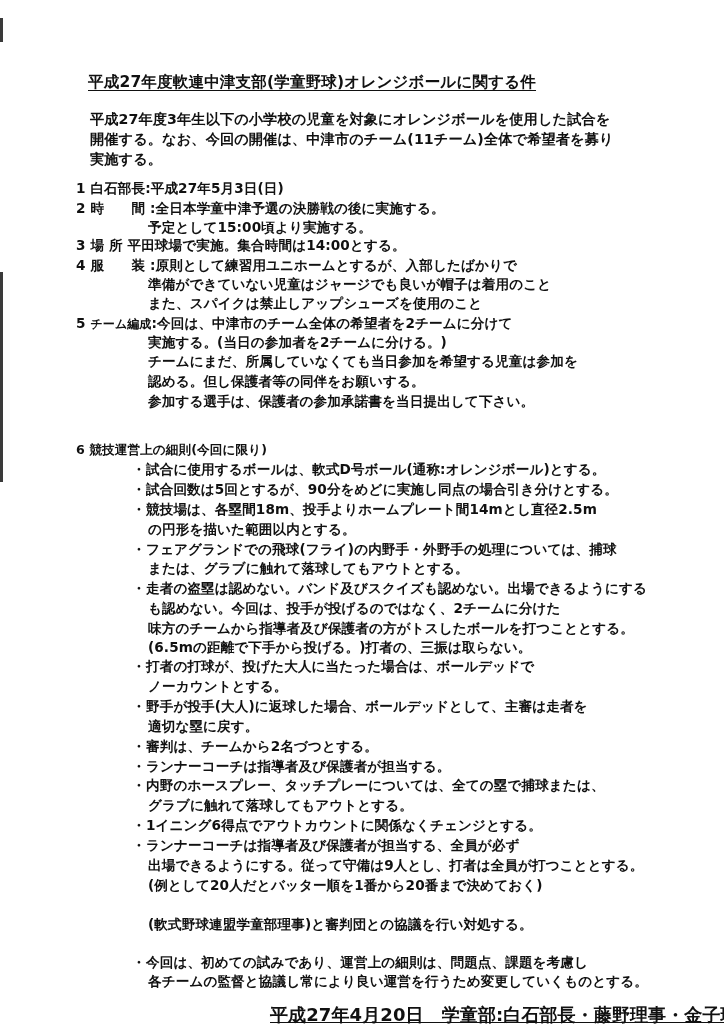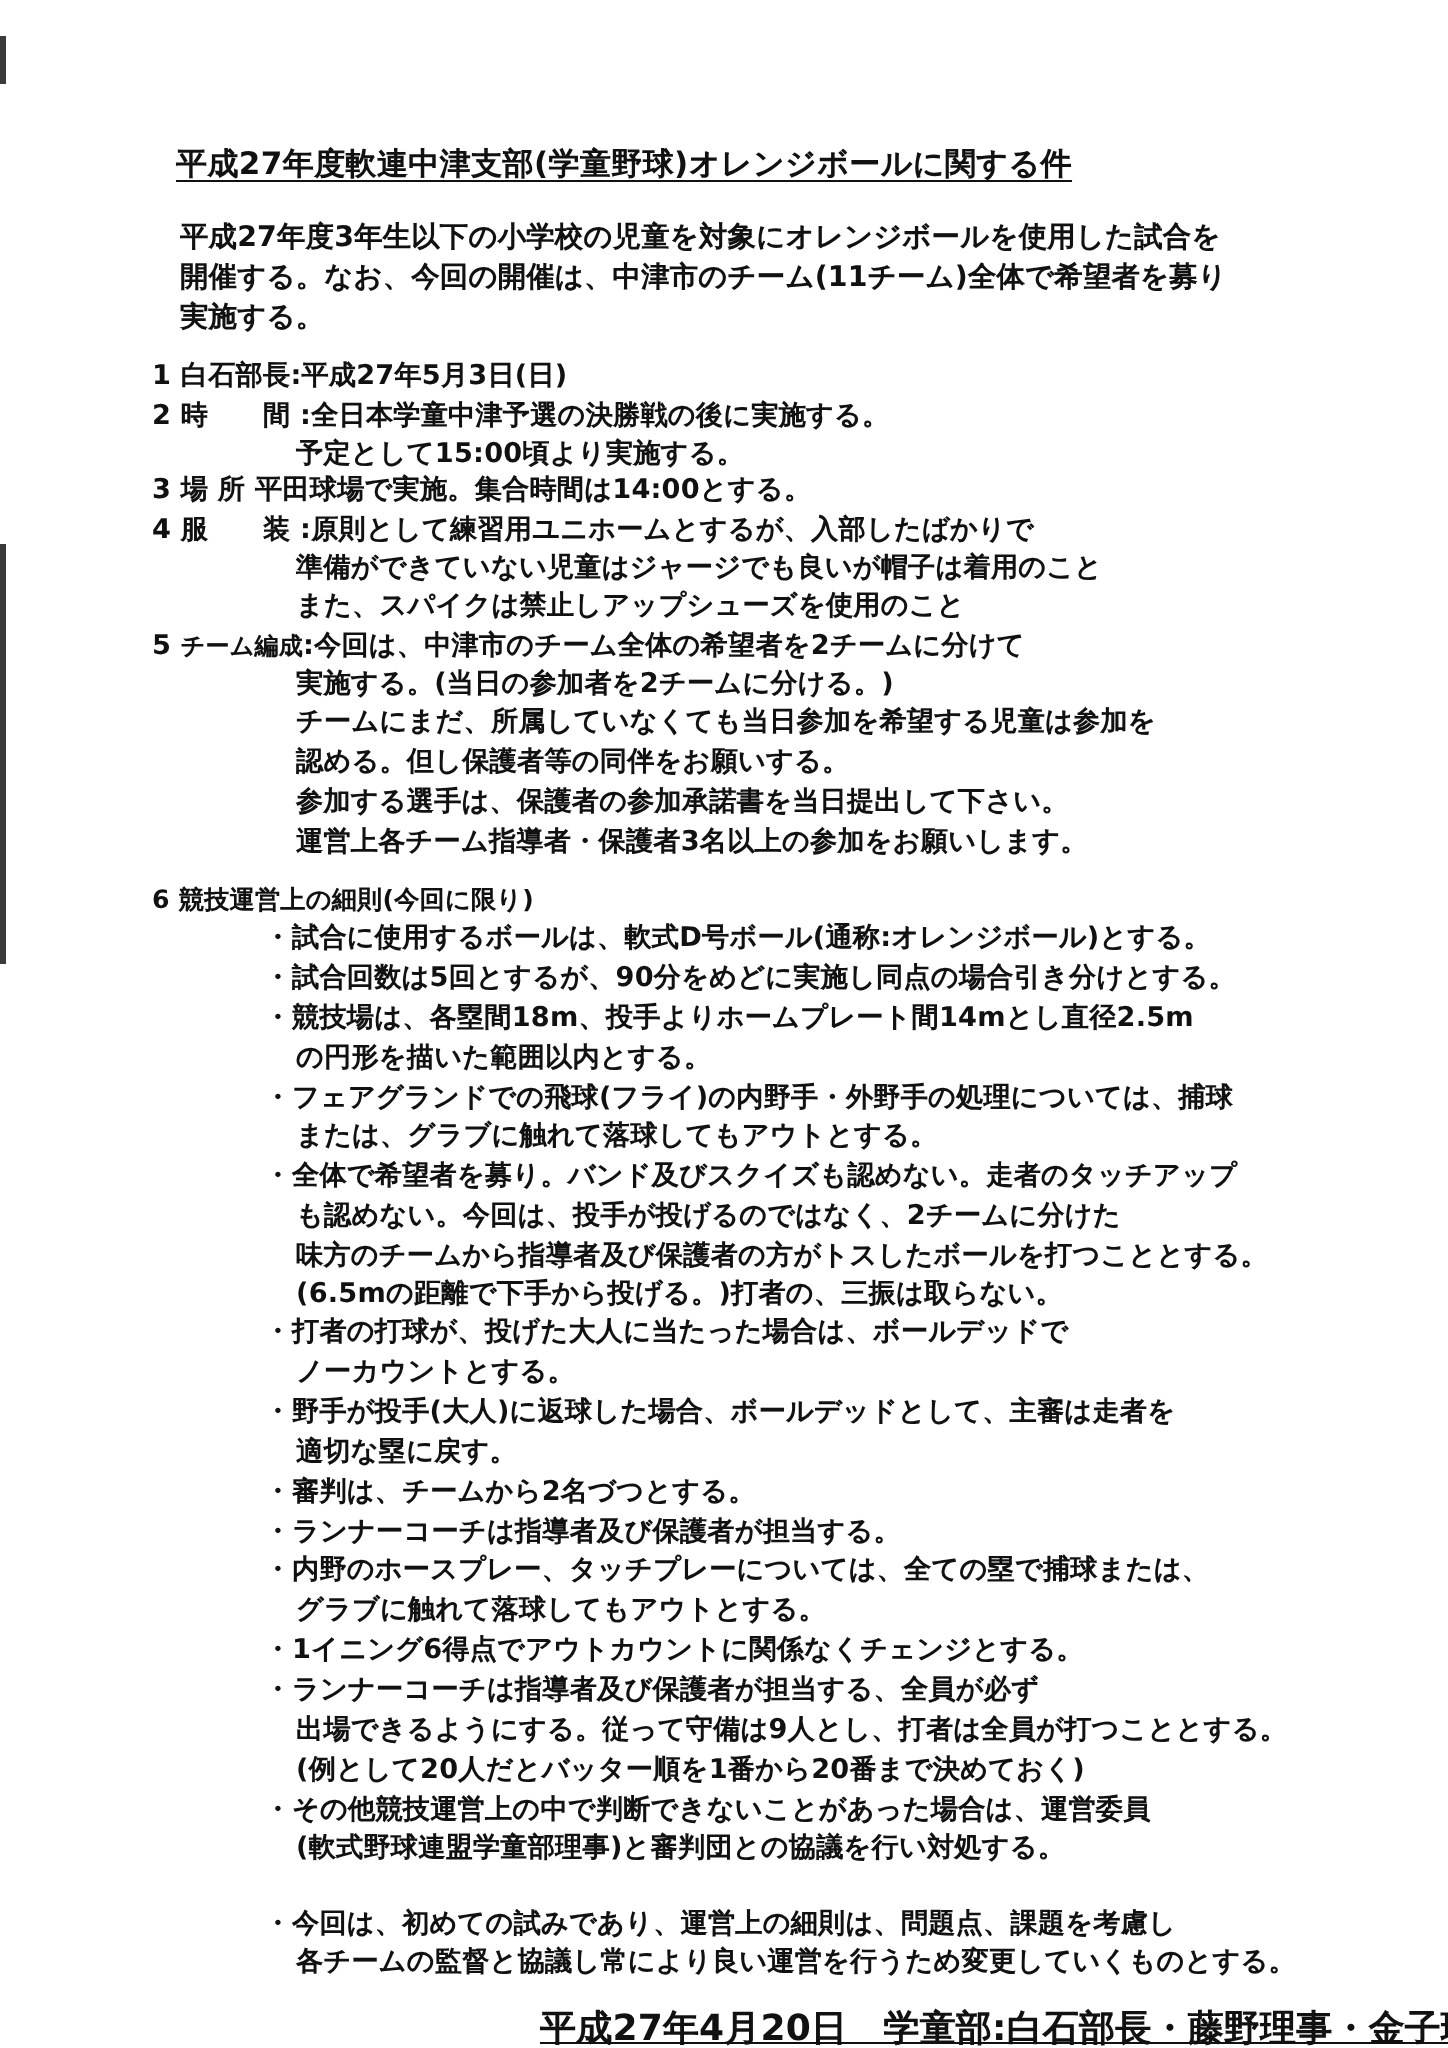--- a/index.html
+++ b/index.html
@@ -63,38 +63,37 @@
   <div class="line cont" style="top:278px">また、スパイクは禁止しアップシューズを使用のこと</div>
 
   <div class="line sec" style="top:298px">
     <span>5</span>
     <span style="font-size:12px">チーム編成</span><span>:今回は、中津市のチーム全体の希望者を2チームに分けて</span>
   </div>
   <div class="line cont" style="top:317px">実施する。(当日の参加者を2チームに分ける。)</div>
   <div class="line cont" style="top:336px">チームにまだ、所属していなくても当日参加を希望する児童は参加を</div>
   <div class="line cont" style="top:356px">認める。但し保護者等の同伴をお願いする。</div>
   <div class="line cont" style="top:376px">参加する選手は、保護者の参加承諾書を当日提出して下さい。</div>
-  <div class="line cont" style="top:396px">運営上各チーム指導者・保護者3名以上の参加をお願いします。</div>
 
   <div class="line sec" style="top:425px;font-size:12.6px">
     <span>6</span>
     <span>競技運営上の細則(今回に限り)</span>
   </div>
 
   <div class="line b1" style="top:444px"><span class="bullet-dot">・</span><span>試合に使用するボールは、軟式D号ボール(通称:オレンジボール)とする。</span></div>
 
   <div class="line b1" style="top:464px"><span class="bullet-dot">・</span><span>試合回数は5回とするが、90分をめどに実施し同点の場合引き分けとする。</span></div>
 
   <div class="line b1" style="top:484px"><span class="bullet-dot">・</span><span>競技場は、各塁間18m、投手よりホームプレート間14mとし直径2.5m</span></div>
   <div class="line b2" style="top:504px">の円形を描いた範囲以内とする。</div>
 
   <div class="line b1" style="top:524px"><span class="bullet-dot">・</span><span>フェアグランドでの飛球(フライ)の内野手・外野手の処理については、捕球</span></div>
   <div class="line b2" style="top:543px">または、グラブに触れて落球してもアウトとする。</div>
 
-  <div class="line b1" style="top:563px"><span class="bullet-dot">・</span><span>全体で希望者を募り。バンド及びスクイズも認めない。走者のタッチアップ</span></div>
+  <div class="line b1" style="top:563px"><span class="bullet-dot">・</span><span>走者の盗塁は認めない。バンド及びスクイズも認めない。出場できるようにする</span></div>
   <div class="line b2" style="top:583px">も認めない。今回は、投手が投げるのではなく、2チームに分けた</div>
   <div class="line b2" style="top:603px">味方のチームから指導者及び保護者の方がトスしたボールを打つこととする。</div>
   <div class="line b2" style="top:622px">(6.5mの距離で下手から投げる。)打者の、三振は取らない。</div>
 
   <div class="line b1" style="top:641px"><span class="bullet-dot">・</span><span>打者の打球が、投げた大人に当たった場合は、ボールデッドで</span></div>
   <div class="line b2" style="top:661px">ノーカウントとする。</div>
 
   <div class="line b1" style="top:681px"><span class="bullet-dot">・</span><span>野手が投手(大人)に返球した場合、ボールデッドとして、主審は走者を</span></div>
   <div class="line b2" style="top:701px">適切な塁に戻す。</div>
 
@@ -104,20 +103,19 @@
 
   <div class="line b1" style="top:760px"><span class="bullet-dot">・</span><span>内野のホースプレー、タッチプレーについては、全ての塁で捕球または、</span></div>
   <div class="line b2" style="top:780px">グラブに触れて落球してもアウトとする。</div>
 
   <div class="line b1" style="top:800px"><span class="bullet-dot">・</span><span>1イニング6得点でアウトカウントに関係なくチェンジとする。</span></div>
 
   <div class="line b1" style="top:820px"><span class="bullet-dot">・</span><span>ランナーコーチは指導者及び保護者が担当する、全員が必ず</span></div>
   <div class="line b2" style="top:840px">出場できるようにする。従って守備は9人とし、打者は全員が打つこととする。</div>
   <div class="line b2" style="top:860px">(例として20人だとバッター順を1番から20番まで決めておく)</div>
 
-  <div class="line b1" style="top:880px"><span class="bullet-dot">・</span><span>その他競技運営上の中で判断できないことがあった場合は、運営委員</span></div>
   <div class="line b2" style="top:899px">(軟式野球連盟学童部理事)と審判団との協議を行い対処する。</div>
 
   <div class="line b2" style="top:956px">各チームの監督と協議し常により良い運営を行うため変更していくものとする。</div>
   <div class="line b1" style="top:937px"><span class="bullet-dot">・</span><span>今回は、初めての試みであり、運営上の細則は、問題点、課題を考慮し</span></div>
 
   <div class="line sig" style="top:990px">平成27年4月20日　学童部:白石部長・藤野理事・金子理事</div>
 </div>
 
 </body></html>

